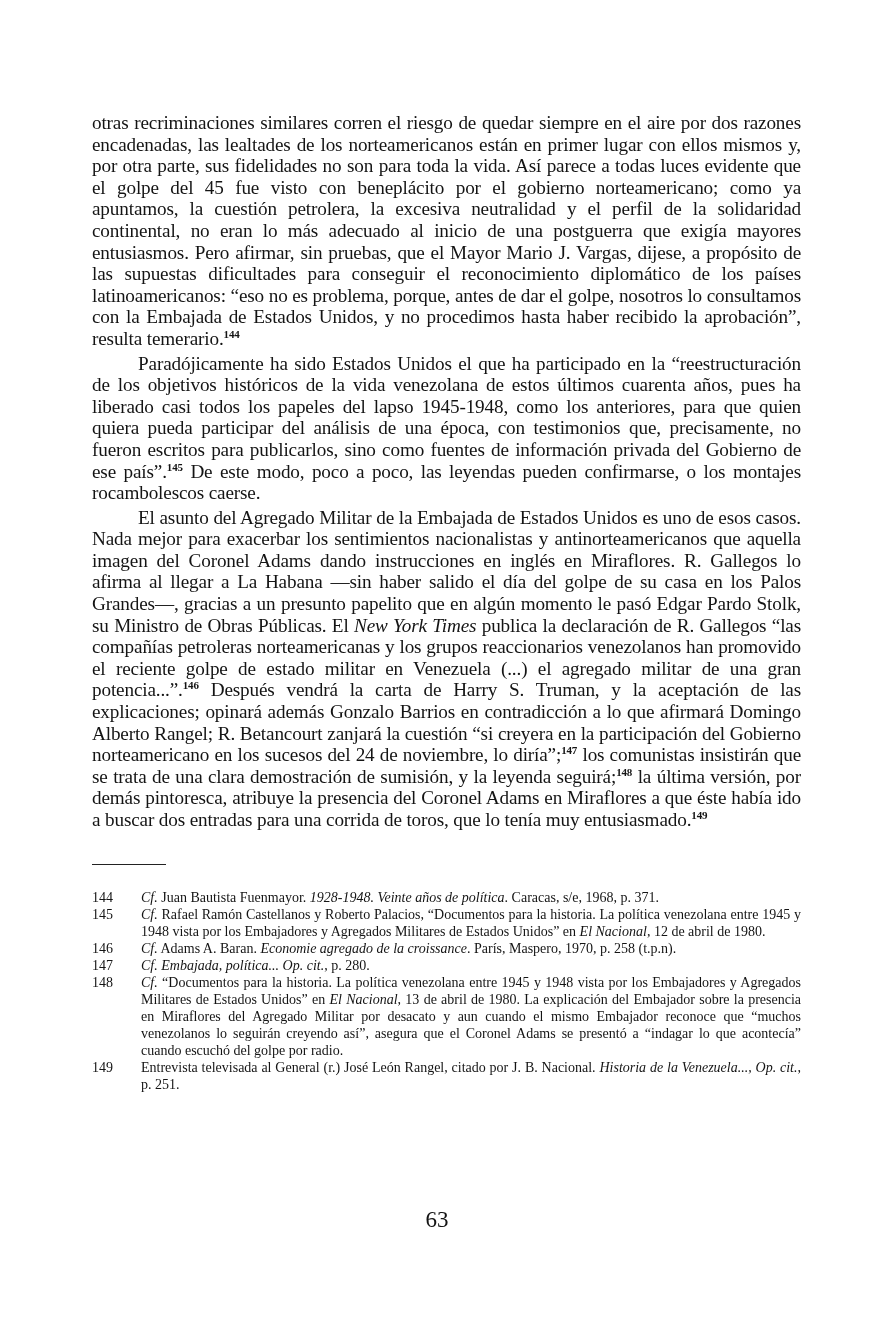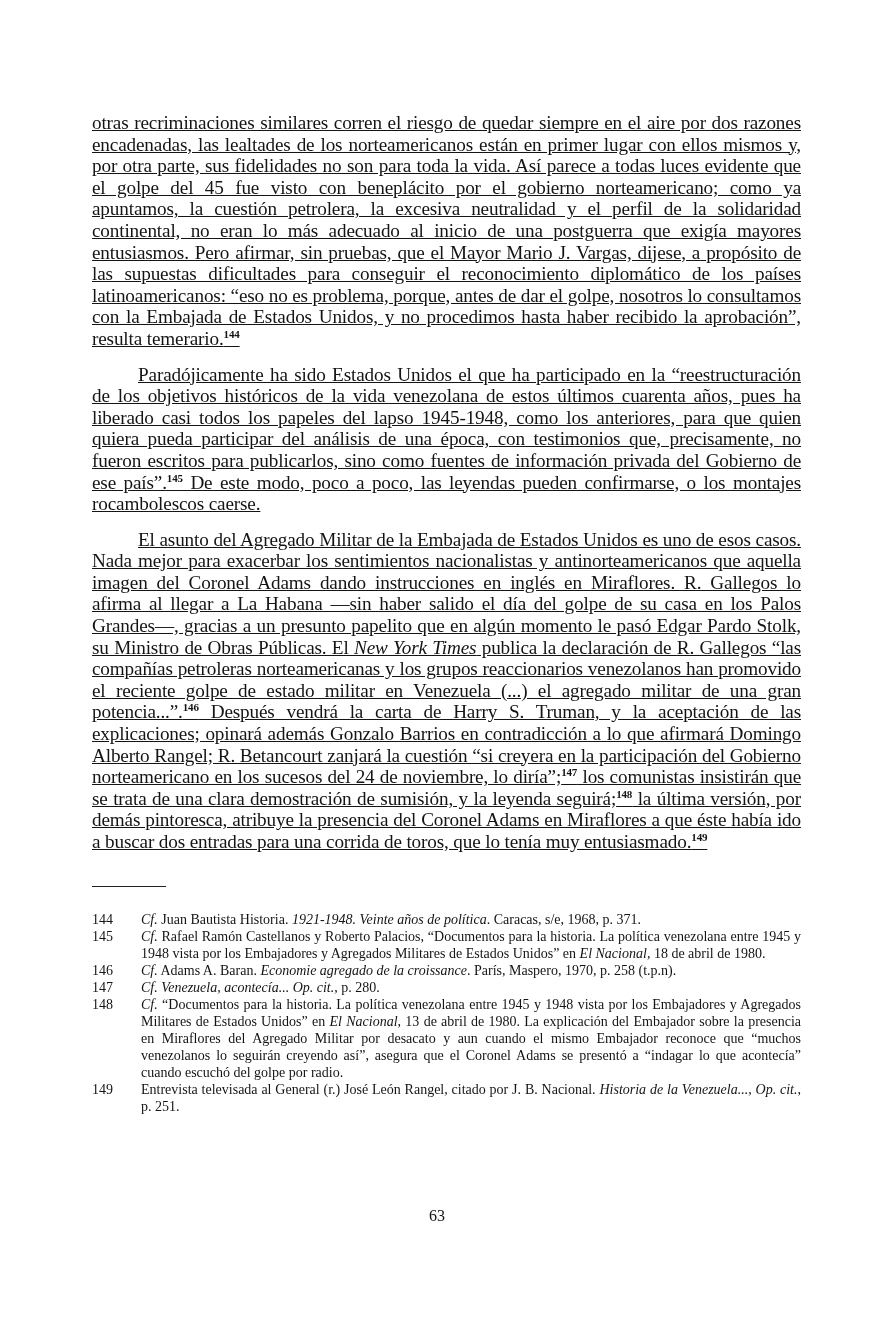--- a/index.html
+++ b/index.html
@@ -3,61 +3,61 @@
 <meta charset="utf-8">
 <style>
   html, body { margin: 0; padding: 0; background: #ffffff; }
   body { width: 874px; height: 1335px; position: relative; overflow: hidden; }
   .page {
     position: absolute; left: 92px; top: 112px; width: 709px;
     font-family: "Liberation Serif", serif; color: #141414;
   }
   .body-text p {
     margin: 0; font-size: 19.2px; line-height: 21.6px;
-    text-align: justify; letter-spacing: -0.15px; text-decoration: underline;
+    text-align: justify; letter-spacing: -0.15px;
   }
-  .body-text p.indent { text-indent: 46px; margin-top: 14px; }
+  .body-text p.indent { text-indent: 46px; margin-top: 3px; }
   sup { font-size: 11px; line-height: 0; vertical-align: 7px; font-weight: bold; }
   .rule { width: 74px; height: 0; border-top: 1px solid #222; margin-top: 33px; margin-bottom: 24px; }
   .footnotes { font-size: 14px; line-height: 17px; }
   .fn { display: flex; margin: 0; }
   .fn-num { width: 49px; flex: 0 0 49px; }
   .fn-text { flex: 1; text-align: justify; }
   .page-number {
     position: absolute; left: 0; width: 874px; top: 1207px; text-align: center;
-    font-family: "Liberation Serif", serif; font-size: 16px; color: #141414;
+    font-family: "Liberation Serif", serif; font-size: 23px; color: #141414;
   }
   i { font-style: italic; }
 </style>
 </head>
 <body>
 
 <div class="page">
   <div class="body-text" id="body-text">
       <p><span>otras recriminaciones similares corren el riesgo de quedar siempre en el aire por dos razones encadenadas, las lealtades de los norteamericanos están en primer lugar con ellos mismos y, por otra parte, sus fidelidades no son para toda la vida. Así parece a todas luces evidente que el golpe del 45 fue visto con beneplácito por el gobierno norteamericano; como ya apuntamos, la cuestión petrolera, la excesiva neutralidad y el perfil de la solidaridad continental, no eran lo más adecuado al inicio de una postguerra que exigía mayores entusiasmos. Pero afirmar, sin pruebas, que el Mayor Mario J. Vargas, dijese, a propósito de las supuestas dificultades para conseguir el reconocimiento diplomático de los países latinoamericanos: “eso no es problema, porque, antes de dar el golpe, nosotros lo consultamos con la Embajada de Estados Unidos, y no procedimos hasta haber recibido la aprobación”, resulta temerario.</span><sup>144</sup></p>
       <p class="indent"><span>Paradójicamente ha sido Estados Unidos el que ha participado en la “reestructuración de los objetivos históricos de la vida venezolana de estos últimos cuarenta años, pues ha liberado casi todos los papeles del lapso 1945-1948, como los anteriores, para que quien quiera pueda participar del análisis de una época, con testimonios que, precisamente, no fueron escritos para publicarlos, sino como fuentes de información privada del Gobierno de ese país”.</span><sup>145</sup><span> De este modo, poco a poco, las leyendas pueden confirmarse, o los montajes rocambolescos caerse.</span></p>
       <p class="indent"><span>El asunto del Agregado Militar de la Embajada de Estados Unidos es uno de esos casos. Nada mejor para exacerbar los sentimientos nacionalistas y antinorteamericanos que aquella imagen del Coronel Adams dando instrucciones en inglés en Miraflores. R. Gallegos lo afirma al llegar a La Habana —sin haber salido el día del golpe de su casa en los Palos Grandes—, gracias a un presunto papelito que en algún momento le pasó Edgar Pardo Stolk, su Ministro de Obras Públicas. El </span><i>New York Times</i><span> publica la declaración de R. Gallegos “las compañías petroleras norteamericanas y los grupos reaccionarios venezolanos han promovido el reciente golpe de estado militar en Venezuela (...) el agregado militar de una gran potencia...”.</span><sup>146</sup><span> Después vendrá la carta de Harry S. Truman, y la aceptación de las explicaciones; opinará además Gonzalo Barrios en contradicción a lo que afirmará Domingo Alberto Rangel; R. Betancourt zanjará la cuestión “si creyera en la participación del Gobierno norteamericano en los sucesos del 24 de noviembre, lo diría”;</span><sup>147</sup><span> los comunistas insistirán que se trata de una clara demostración de sumisión, y la leyenda seguirá;</span><sup>148</sup><span> la última versión, por demás pintoresca, atribuye la presencia del Coronel Adams en Miraflores a que éste había ido a buscar dos entradas para una corrida de toros, que lo tenía muy entusiasmado.</span><sup>149</sup></p>
     </div>
   <div class="rule"></div>
   <div class="footnotes" id="footnotes">
       <div class="fn">
         <div class="fn-num">144</div>
-        <div class="fn-text"><i>Cf.</i><span> Juan Bautista Historia. </span><i>1921-1948. Veinte años de política</i><span>. Caracas, s/e, 1968, p. 371.</span></div>
+        <div class="fn-text"><i>Cf.</i><span> Juan Bautista Fuenmayor. </span><i>1928-1948. Veinte años de política</i><span>. Caracas, s/e, 1968, p. 371.</span></div>
       </div>
       <div class="fn">
         <div class="fn-num">145</div>
-        <div class="fn-text"><i>Cf.</i><span> Rafael Ramón Castellanos y Roberto Palacios, “Documentos para la historia. La política venezolana entre 1945 y 1948 vista por los Embajadores y Agregados Militares de Estados Unidos” en </span><i>El Nacional</i><span>, 18 de abril de 1980.</span></div>
+        <div class="fn-text"><i>Cf.</i><span> Rafael Ramón Castellanos y Roberto Palacios, “Documentos para la historia. La política venezolana entre 1945 y 1948 vista por los Embajadores y Agregados Militares de Estados Unidos” en </span><i>El Nacional</i><span>, 12 de abril de 1980.</span></div>
       </div>
       <div class="fn">
         <div class="fn-num">146</div>
         <div class="fn-text"><i>Cf.</i><span> Adams A. Baran. </span><i>Economie agregado de la croissance</i><span>. París, Maspero, 1970, p. 258 (t.p.n).</span></div>
       </div>
       <div class="fn">
         <div class="fn-num">147</div>
-        <div class="fn-text"><i>Cf. Venezuela, acontecía... Op. cit.</i><span>, p. 280.</span></div>
+        <div class="fn-text"><i>Cf. Embajada, política... Op. cit.</i><span>, p. 280.</span></div>
       </div>
       <div class="fn">
         <div class="fn-num">148</div>
         <div class="fn-text"><i>Cf.</i><span> “Documentos para la historia. La política venezolana entre 1945 y 1948 vista por los Embajadores y Agregados Militares de Estados Unidos” en </span><i>El Nacional</i><span>, 13 de abril de 1980. La explicación del Embajador sobre la presencia en Miraflores del Agregado Militar por desacato y aun cuando el mismo Embajador reconoce que “muchos venezolanos  lo seguirán creyendo así”, asegura que el Coronel Adams se presentó a “indagar lo que acontecía” cuando escuchó del golpe por radio.</span></div>
       </div>
       <div class="fn">
         <div class="fn-num">149</div>
         <div class="fn-text"><span>Entrevista televisada al General (r.) José León Rangel, citado por J. B. Nacional. </span><i>Historia de la Venezuela..., Op. cit.</i><span>, p. 251.</span></div>
       </div>
     </div>

